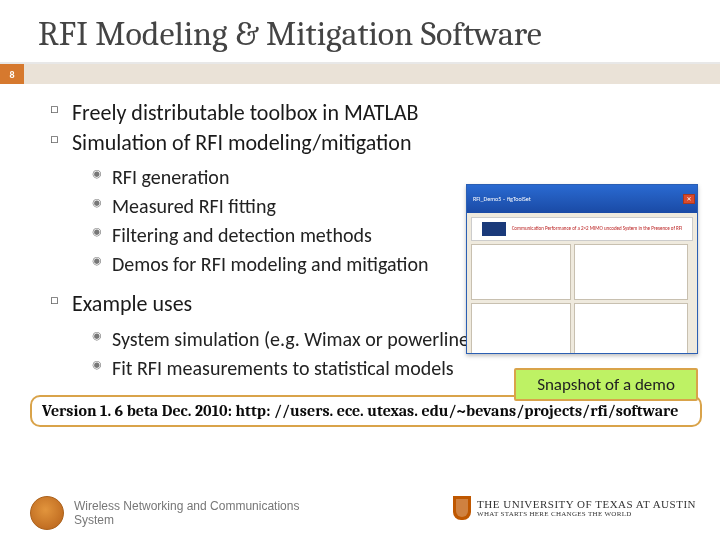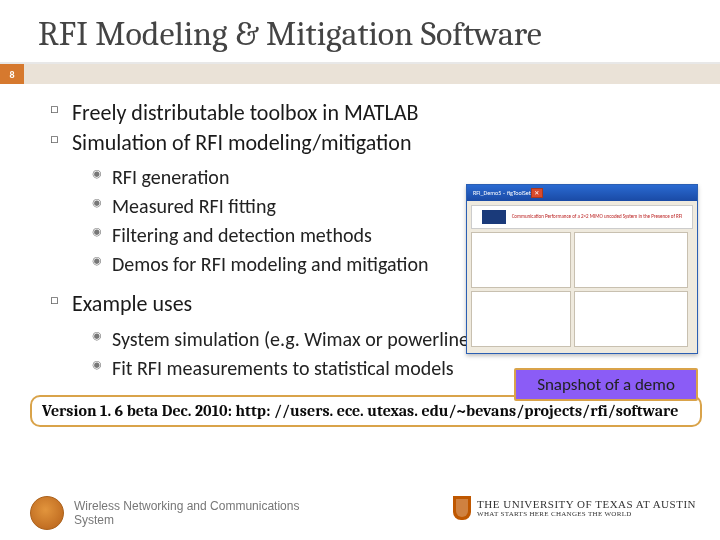--- a/index.html
+++ b/index.html
@@ -12,33 +12,33 @@
   .strip-rest { flex: 1; background: #eae2d7; }
   .body { padding: 14px 26px 0 50px; position: relative; }
   .bul1 { list-style: none; }
   .bul1 > li { position: relative; padding-left: 22px; font-size: 22px; line-height: 1.35; color: #1a1a1a; }
   .bul1 > li::before { content: "□"; position: absolute; left: 0; top: 2px; font-size: 14px; color: #666; }
   .bul2 { list-style: none; margin: 6px 0 10px 0; }
   .bul2 > li { position: relative; padding-left: 40px; font-size: 20px; line-height: 1.45; color: #222; }
   .bul2 > li::before { content: "◉"; position: absolute; left: 20px; top: 3px; font-size: 11px; color: #777; }
   .snapshot-wrap { position: absolute; right: 22px; top: 100px; width: 232px; }
   .snapshot { width: 232px; height: 170px; background: #efeade; border: 1px solid #2b5fb3; box-shadow: 0 2px 4px rgba(0,0,0,.25); position: relative; overflow: hidden; }
-  .snap-titlebar { height: 16px; background: linear-gradient(#2a6ad1,#1a4aa5); display: flex; align-items: center; justify-content: flex-start; padding: 0 2px; }
+  .snap-titlebar { height: 28px; background: linear-gradient(#2a6ad1,#1a4aa5); display: flex; align-items: center; justify-content: space-between; padding: 0 2px; }
   .snap-title { color: #fff; font-size: 6px; padding-left: 4px; }
   .snap-close { width: 12px; height: 10px; background: #d94a2c; border: 1px solid #a8381f; display: flex; align-items: center; justify-content: center; color: #fff; font-size: 6px; }
   .snap-hdr { margin: 4px 4px 2px 4px; height: 24px; background: #fff; border: 1px solid #ccc; display: flex; align-items: center; justify-content: center; }
   .snap-hdr-logo { width: 24px; height: 14px; background: #1a3a7a; margin-right: 6px; }
   .snap-hdr-text { font-size: 5px; color: #b22; text-align: center; line-height: 1.1; }
   .snap-grid { display: flex; gap: 3px; margin: 3px 4px; flex-wrap: wrap; }
   .snap-panel { background: #fff; border: 1px solid #c8c0b0; }
   .sp-a { width: 100px; height: 56px; }
   .sp-b { width: 114px; height: 56px; }
   .sp-c { width: 100px; height: 56px; }
   .sp-d { width: 114px; height: 56px; }
-  .snapshot-caption { position: absolute; right: 22px; top: 284px; width: 184px; border: 2px solid #d9a34a; border-radius: 2px; padding: 4px 8px; font-size: 17px; text-align: center; background: #8b5cf6; }
+  .snapshot-caption { position: absolute; right: 22px; top: 284px; width: 184px; border: 2px solid #d9a34a; border-radius: 2px; padding: 4px 8px; font-size: 17px; text-align: center; background: #bef264; }
   .footer-note { margin: 12px 18px 0 30px; border: 2px solid #d9a34a; border-radius: 10px; padding: 5px 10px; font-family: Cambria, Georgia, serif; font-size: 16px; font-weight: 600; color: #0a0a0a; }
   .footer { position: absolute; left: 0; right: 0; bottom: 10px; display: flex; align-items: flex-start; justify-content: space-between; padding: 0 24px 0 30px; }
   .wncg { display: flex; align-items: center; gap: 10px; }
   .wncg-logo { width: 34px; height: 34px; border-radius: 50%; background: radial-gradient(circle at 45% 40%, #e2953d, #b55f18); border: 1px solid #aa601a; }
   .wncg-text { font-size: 12px; color: #777; line-height: 1.2; font-family: Arial, sans-serif; }
   .ut-logo { display: flex; align-items: center; gap: 6px; }
   .ut-shield { width: 18px; height: 24px; background: #bf5700; border-radius: 0 0 8px 8px; position: relative; }
   .ut-shield::after { content: ""; position: absolute; inset: 3px; background: #fff; opacity: .25; border-radius: 0 0 6px 6px; }
   .ut-text { font-family: Georgia, serif; font-size: 11px; letter-spacing: .5px; color: #333; }
   .ut-small { font-size: 7px; letter-spacing: .3px; }

